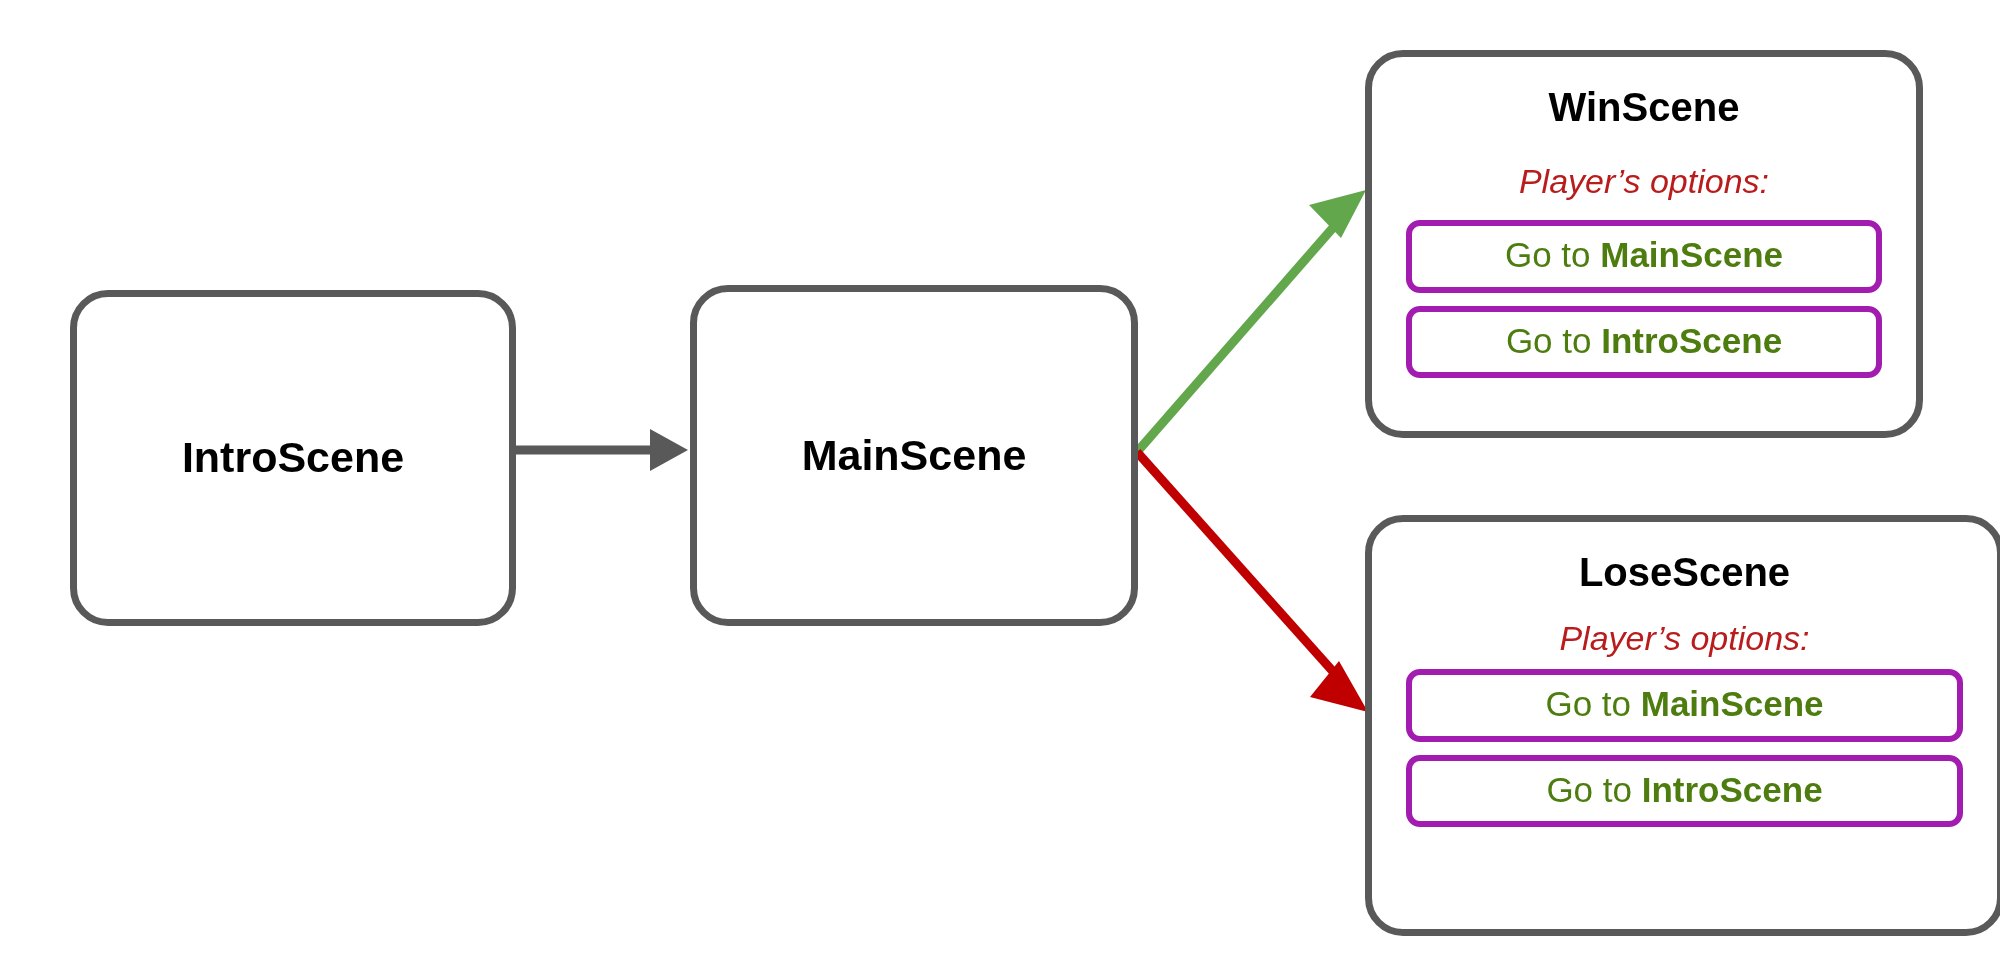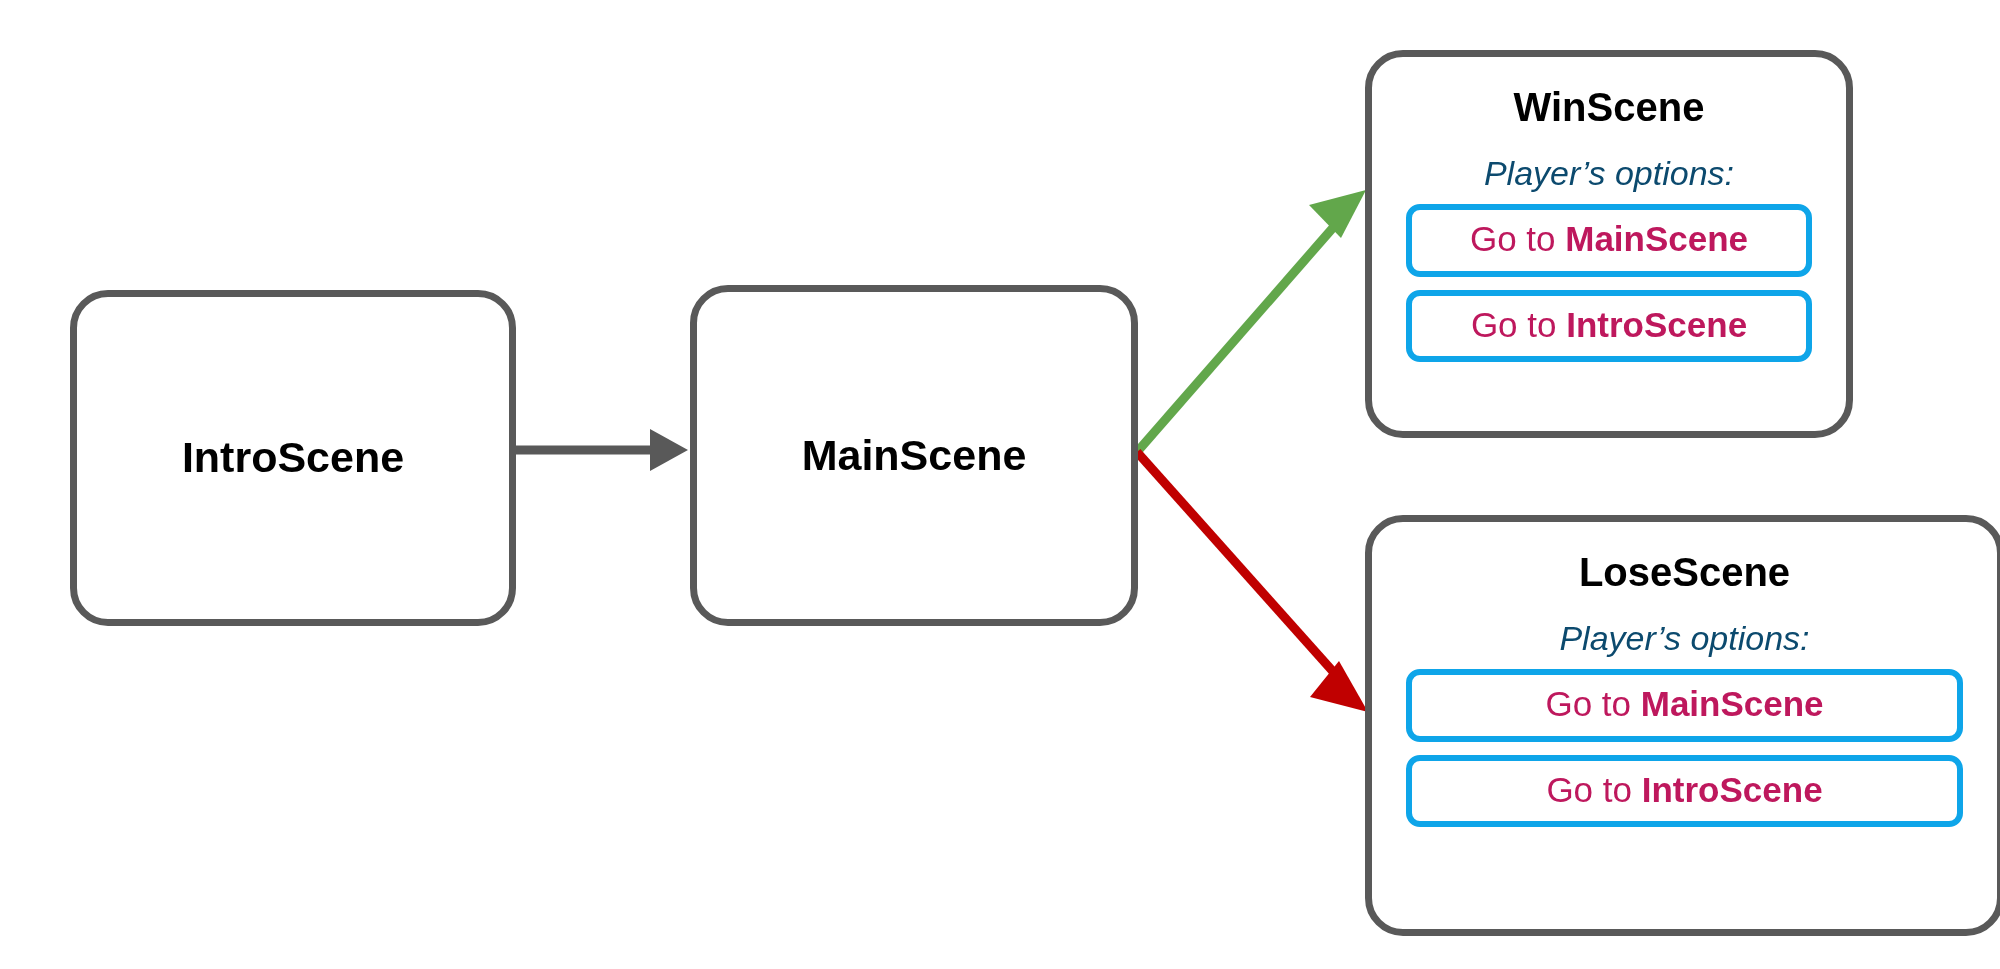--- a/index.html
+++ b/index.html
@@ -40,21 +40,21 @@
   }
   .node-title {
     font-weight: bold;
     color: #000000;
     text-align: center;
     line-height: 1.1;
     white-space: nowrap;
   }
   .node-sub {
     font-style: italic;
-    color: #0c4a6e;
+    color: #b91c1c;
     text-align: right;
     line-height: 1.1;
     white-space: nowrap;
   }
 
   
   .simple .node-title { font-size: 43px; }
   .simple .node-sub   { font-size: 43px; margin-top: 40px; }
 
   
@@ -67,25 +67,25 @@
   .option-list {
     width: 100%;
     display: flex;
     flex-direction: column;
     align-items: stretch;
     gap: 13px;
   }
   .option-btn {
     box-sizing: border-box;
     background: #ffffff;
-    border: 6px solid #0ea5e9;
+    border: 6px solid #a21caf;
     border-radius: 14px;
     text-align: center;
     font-size: 35px;
-    color: #be185d;
+    color: #4d7c0f;
     padding: 9px 10px 12px 10px;
     white-space: nowrap;
     line-height: 1.12;
   }
   .option-btn b { font-weight: bold; }
 </style>
 </head>
 <body>
 
 <div id="stage">
@@ -109,21 +109,21 @@
   </svg>
 
   <div class="node simple" style="left:70px; top:290px; width:446px; height:336px;">
     <div class="node-title">IntroScene</div>
   </div>
 
   <div class="node simple" style="left:690px; top:285px; width:448px; height:341px;">
     <div class="node-title">MainScene</div>
   </div>
 
-  <div class="node outcome" style="left:1365px; top:50px; width:488px; height:388px;">
+  <div class="node outcome" style="left:1365px; top:50px; width:558px; height:388px;gap:8px;">
     <div class="node-title">WinScene</div>
     <div class="node-sub">Player’s options:</div>
     <div class="option-list">
       <div class="option-btn"><span>Go to </span><b>MainScene</b></div>
       <div class="option-btn"><span>Go to </span><b>IntroScene</b></div>
     </div>
   </div>
 
   <div class="node outcome" style="left:1365px; top:515px; width:639px; height:421px;">
     <div class="node-title">LoseScene</div>

